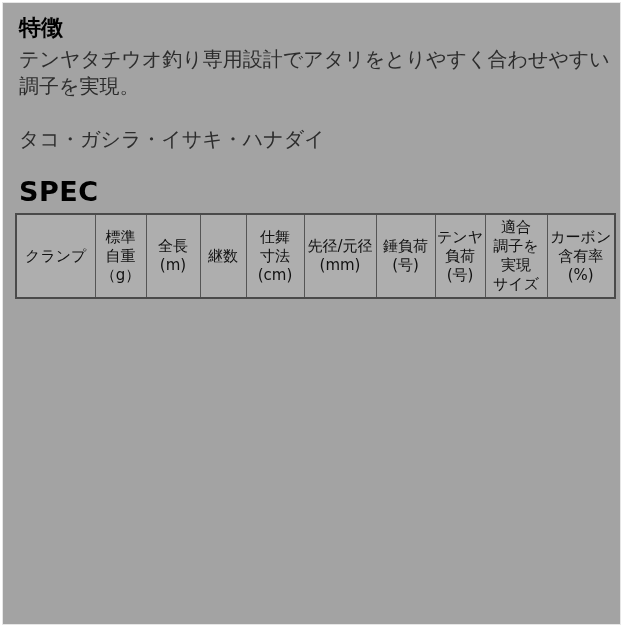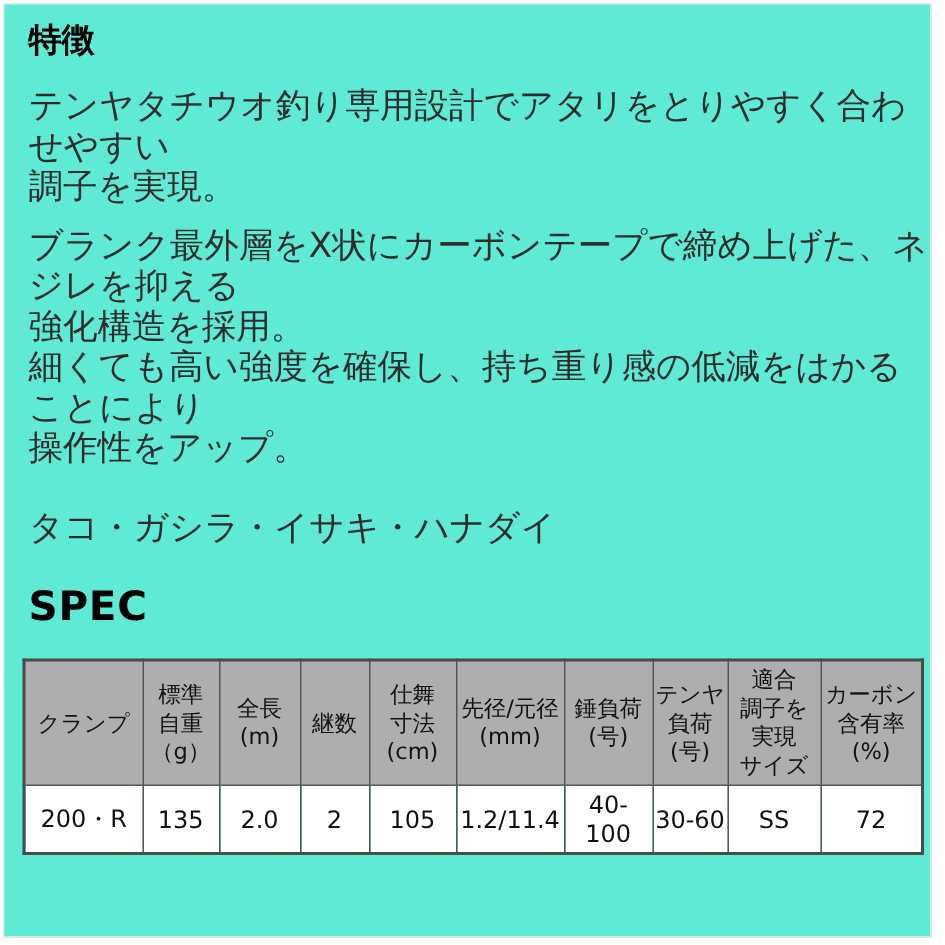--- a/index.html
+++ b/index.html
@@ -14,42 +14,42 @@
   }
   .frame {
     position: absolute;
     left: 2px;
     top: 2px;
     width: 619px;
     height: 623px;
     border: 1px solid #e6e6e6;
     box-sizing: border-box;
     padding: 6px 0 0 15px;
-    background: #5eead4;
+    background: #a3a3a3;
     overflow: hidden;
   }
   .h-jp {
     margin: 4px 0 0 1px;
     font-size: 22px;
     line-height: 29px;
     font-weight: 700;
     color: #000000;
   }
   .body-text {
-    margin: 16px 0 0 1px;
-    font-size: 23px;
+    margin: 4px 0 0 1px;
+    font-size: 20px;
     line-height: 27px;
     color: #2c2c2c;
     white-space: pre-line;
   }
   .mt-p2 { margin-top: 12px; }
   .mt-other { margin-top: 11px; }
   .mt-fish { margin-top: 26px; }
   .h-spec {
-    margin: 22px 0 17px 1px;
+    margin: 22px 0 4px 1px;
     font-size: 27px;
     line-height: 34px;
     font-weight: 700;
     color: #000000;
     letter-spacing: 0.5px;
   }
   table.spec-table {
     margin: 4px 0 0 -3px;
     width: 599px;
     table-layout: fixed;
@@ -82,24 +82,20 @@
   }
 </style>
 </head>
 <body>
 
 <div class="frame">
 
   <h2 class="h-jp">特徴</h2>
   <p class="body-text">テンヤタチウオ釣り専用設計でアタリをとりやすく合わせやすい
 調子を実現。</p>
-  <p class="body-text mt-p2">ブランク最外層をX状にカーボンテープで締め上げた、ネジレを抑える
-強化構造を採用。
-細くても高い強度を確保し、持ち重り感の低減をはかることにより
-操作性をアップ。</p>
 
   <p class="body-text mt-fish">タコ・ガシラ・イサキ・ハナダイ</p>
 
   <h2 class="h-spec">SPEC</h2>
 
   <table class="spec-table">
     <colgroup>
       <col style="width:79px">
         <col style="width:51px">
         <col style="width:54px">
@@ -132,29 +128,17 @@
 (号)</th>
         <th>適合
 調子を実現
 サイズ</th>
         <th>カーボン
 含有率
 (%)</th>
       </tr>
     </thead>
     <tbody>
-      <tr>
-        <td>200・R</td>
-        <td>135</td>
-        <td>2.0</td>
-        <td>2</td>
-        <td>105</td>
-        <td>1.2/11.4</td>
-        <td>40-100</td>
-        <td>30-60</td>
-        <td>SS</td>
-        <td>72</td>
-      </tr>
 
     </tbody>
   </table>
 
 </div>
 
 </body></html>

